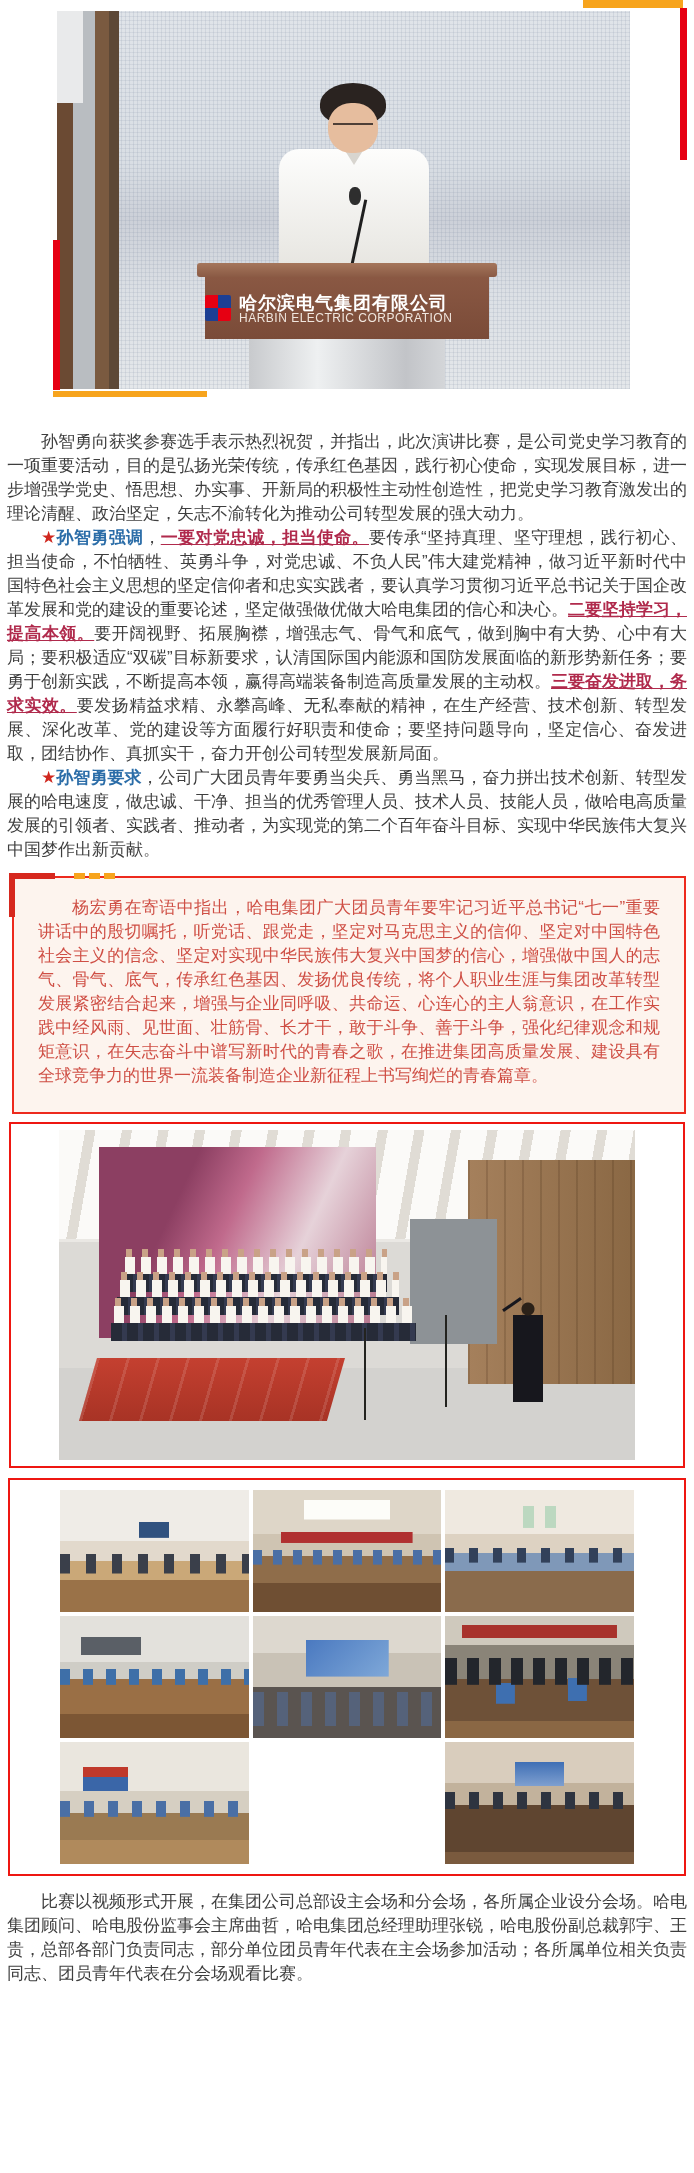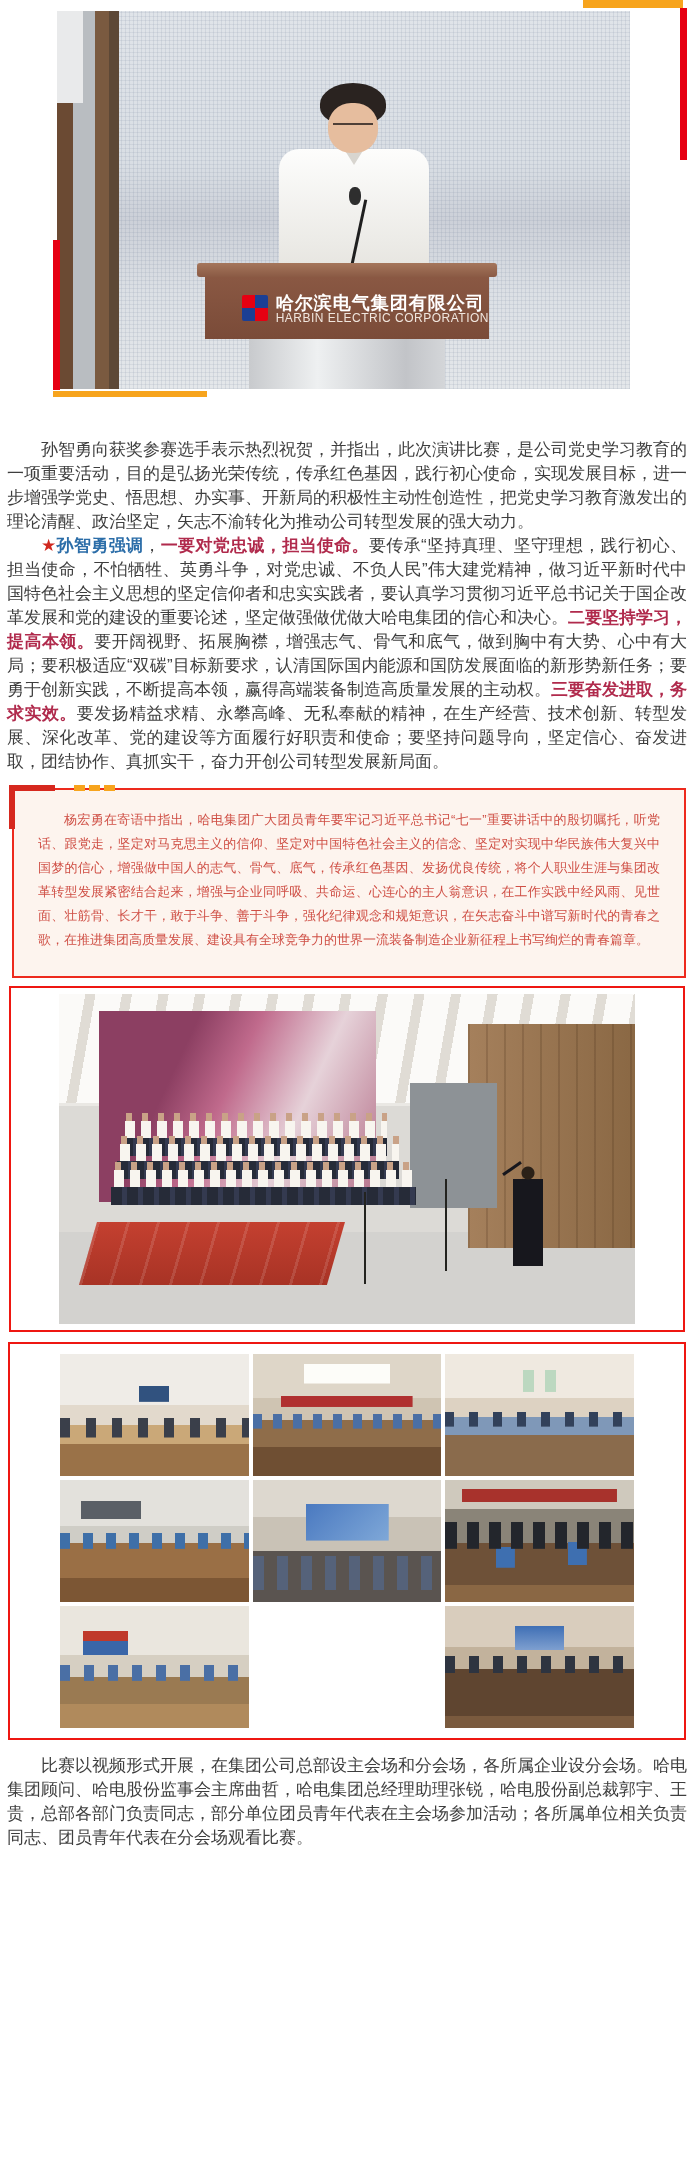--- a/index.html
+++ b/index.html
@@ -4,22 +4,22 @@
 <style>
   html,body{margin:0;padding:0;background:#ffffff;}
   body{width:694px;font-family:"Liberation Sans","DejaVu Sans",sans-serif;}
   .page{width:694px;background:#fff;}
 
   
   .para{font-size:17px;line-height:24px;color:#3e3e3e;margin:0;padding:0 7px;
         text-align:justify;text-indent:2em;letter-spacing:0;}
   .para .star{color:#d0281f;font-weight:bold;}
   .para .name{color:#2b6da8;font-weight:bold;}
-  .para .point{color:#b02a4c;font-weight:bold;}
-  .first-para{margin-top:40px;}
+  .para .point{color:#b02a4c;font-weight:bold;text-decoration:underline;}
+  .first-para{margin-top:32px;}
 
   
   .hero{position:relative;height:398px;background:#fff;}
   .bar{position:absolute;}
   .bar-top-orange{right:11px;top:0;width:100px;height:8px;background:#f7a41d;}
   .bar-right-red{right:7px;top:8px;width:7px;height:152px;background:#e60012;}
   .bar-left-red{left:53px;top:240px;width:7px;height:150px;background:#e60012;}
   .bar-bottom-orange{left:53px;top:391px;width:154px;height:6px;background:#f7a41d;}
 
   .hero-photo{position:absolute;left:57px;top:11px;width:573px;height:378px;overflow:hidden;
@@ -36,37 +36,37 @@
   .man-glasses{left:276px;top:112px;width:40px;height:6px;border-top:2px solid #4e3f37;}
   .man-shirt{left:222px;top:138px;width:150px;height:132px;border-radius:20px 20px 0 0;
     background:linear-gradient(180deg,#fdfdfc,#ecebe7 70%,#e4e2dd);}
   .man-collar{left:287px;top:138px;width:20px;height:16px;background:#d8d5cf;
     clip-path:polygon(50% 100%,0 0,100% 0);}
   .mic-stand{left:300px;top:188px;width:3px;height:70px;background:#1f1f1f;transform:rotate(12deg);}
   .mic-head{left:292px;top:176px;width:12px;height:18px;border-radius:45%;background:#2e2e2e;}
   .podium-top{left:140px;top:252px;width:300px;height:14px;border-radius:3px;
     background:linear-gradient(180deg,#a5765c,#8a5a44);}
   .podium-face{left:148px;top:266px;width:284px;height:62px;
-    background:linear-gradient(180deg,#8a5843,#7a4b38);display:flex;align-items:center;justify-content:flex-end;gap:8px;}
+    background:linear-gradient(180deg,#8a5843,#7a4b38);display:flex;align-items:center;justify-content:flex-start;gap:8px;}
   .podium-base{left:192px;top:328px;width:196px;height:50px;
     background:linear-gradient(90deg,#c8cacd,#eef0f1 35%,#c2c4c8 80%,#d4d6d9);}
   .he-logo{width:26px;height:26px;border-radius:2px;flex:0 0 auto;
     background:conic-gradient(#1c3f94 0 25%,#e60012 0 50%,#1c3f94 0 75%,#e60012 0);}
   .podium-text{text-align:left;}
   .podium-cn{color:#ffffff;font-weight:bold;font-size:18px;letter-spacing:1px;line-height:20px;}
   .podium-en{color:#f0e6de;font-size:12px;letter-spacing:.5px;line-height:10px;}
 
   
   .quote-wrap{position:relative;margin:14px 8px 0 12px;}
   .quote-box{border:2px solid #ed2a1d;background:#fdf4ee;padding:18px 24px 24px;}
   .corner-h{position:absolute;left:-3px;top:-3px;width:46px;height:6px;background:#d6281e;}
   .corner-v{position:absolute;left:-3px;top:-3px;width:6px;height:44px;background:#d6281e;}
   .dash{position:absolute;top:-3px;width:11px;height:6px;background:#f7a41d;}
   .dash1{left:62px;} .dash2{left:77px;} .dash3{left:92px;}
-  .quote-text{font-size:13px;line-height:24px;color:#cf4f45;margin:0;text-align:justify;text-indent:2em;}
+  .quote-text{font-size:17px;line-height:24px;color:#cf4f45;margin:0;text-align:justify;text-indent:2em;}
 
   
   .photo-box{border:2px solid #ee1711;background:#fff;}
   .choir-box{margin:8px 9px 0;padding:6px 48px;}
   .collage-box{margin:10px 8px 0;padding:10px 50px;}
 
   
   .choir-photo{position:relative;height:330px;overflow:hidden;
     background:linear-gradient(180deg,#f4f2ef 0 18%,#eae8e4 18% 34%,#dcdad6 34% 72%,#d3d2cf 72% 100%);}
   .cp{position:absolute;}
@@ -191,20 +191,21 @@
       <div class="hp podium-base"></div>
     </div>
     <div class="bar bar-left-red"></div>
     <div class="bar bar-bottom-orange"></div>
   </div>
 
   <p class="para first-para">孙智勇向获奖参赛选手表示热烈祝贺，并指出，此次演讲比赛，是公司党史学习教育的一项重要活动，目的是弘扬光荣传统，传承红色基因，践行初心使命，实现发展目标，进一步增强学党史、悟思想、办实事、开新局的积极性主动性创造性，把党史学习教育激发出的理论清醒、政治坚定，矢志不渝转化为推动公司转型发展的强大动力。</p>
 
   <p class="para"><span class="star">★</span><span class="name">孙智勇强调</span><span>，</span><span class="point">一要对党忠诚，担当使命。</span><span>要传承“坚持真理、坚守理想，践行初心、担当使命，不怕牺牲、英勇斗争，对党忠诚、不负人民”伟大建党精神，做习近平新时代中国特色社会主义思想的坚定信仰者和忠实实践者，要认真学习贯彻习近平总书记关于国企改革发展和党的建设的重要论述，坚定做强做优做大哈电集团的信心和决心。</span><span class="point">二要坚持学习，提高本领。</span><span>要开阔视野、拓展胸襟，增强志气、骨气和底气，做到胸中有大势、心中有大局；要积极适应“双碳”目标新要求，认清国际国内能源和国防发展面临的新形势新任务；要勇于创新实践，不断提高本领，赢得高端装备制造高质量发展的主动权。</span><span class="point">三要奋发进取，务求实效。</span><span>要发扬精益求精、永攀高峰、无私奉献的精神，在生产经营、技术创新、转型发展、深化改革、党的建设等方面履行好职责和使命；要坚持问题导向，坚定信心、奋发进取，团结协作、真抓实干，奋力开创公司转型发展新局面。</span></p>
 
+  <p class="para"><span class="star">★</span><span class="name">孙智勇要求</span><span>，公司广大团员青年要勇当尖兵、勇当黑马，奋力拼出技术创新、转型发展的哈电速度，做忠诚、干净、担当的优秀管理人员、技术人员、技能人员，做哈电高质量发展的引领者、实践者、推动者，为实现党的第二个百年奋斗目标、实现中华民族伟大复兴中国梦作出新贡献。</span></p>
 
   <div class="quote-wrap">
     <div class="quote-box">
       <p class="quote-text">杨宏勇在寄语中指出，哈电集团广大团员青年要牢记习近平总书记“七一”重要讲话中的殷切嘱托，听党话、跟党走，坚定对马克思主义的信仰、坚定对中国特色社会主义的信念、坚定对实现中华民族伟大复兴中国梦的信心，增强做中国人的志气、骨气、底气，传承红色基因、发扬优良传统，将个人职业生涯与集团改革转型发展紧密结合起来，增强与企业同呼吸、共命运、心连心的主人翁意识，在工作实践中经风雨、见世面、壮筋骨、长才干，敢于斗争、善于斗争，强化纪律观念和规矩意识，在矢志奋斗中谱写新时代的青春之歌，在推进集团高质量发展、建设具有全球竞争力的世界一流装备制造企业新征程上书写绚烂的青春篇章。</p>
     </div>
     <div class="corner-h"></div>
     <div class="corner-v"></div>
     <div class="dash dash1"></div>
     <div class="dash dash2"></div>
     <div class="dash dash3"></div>

